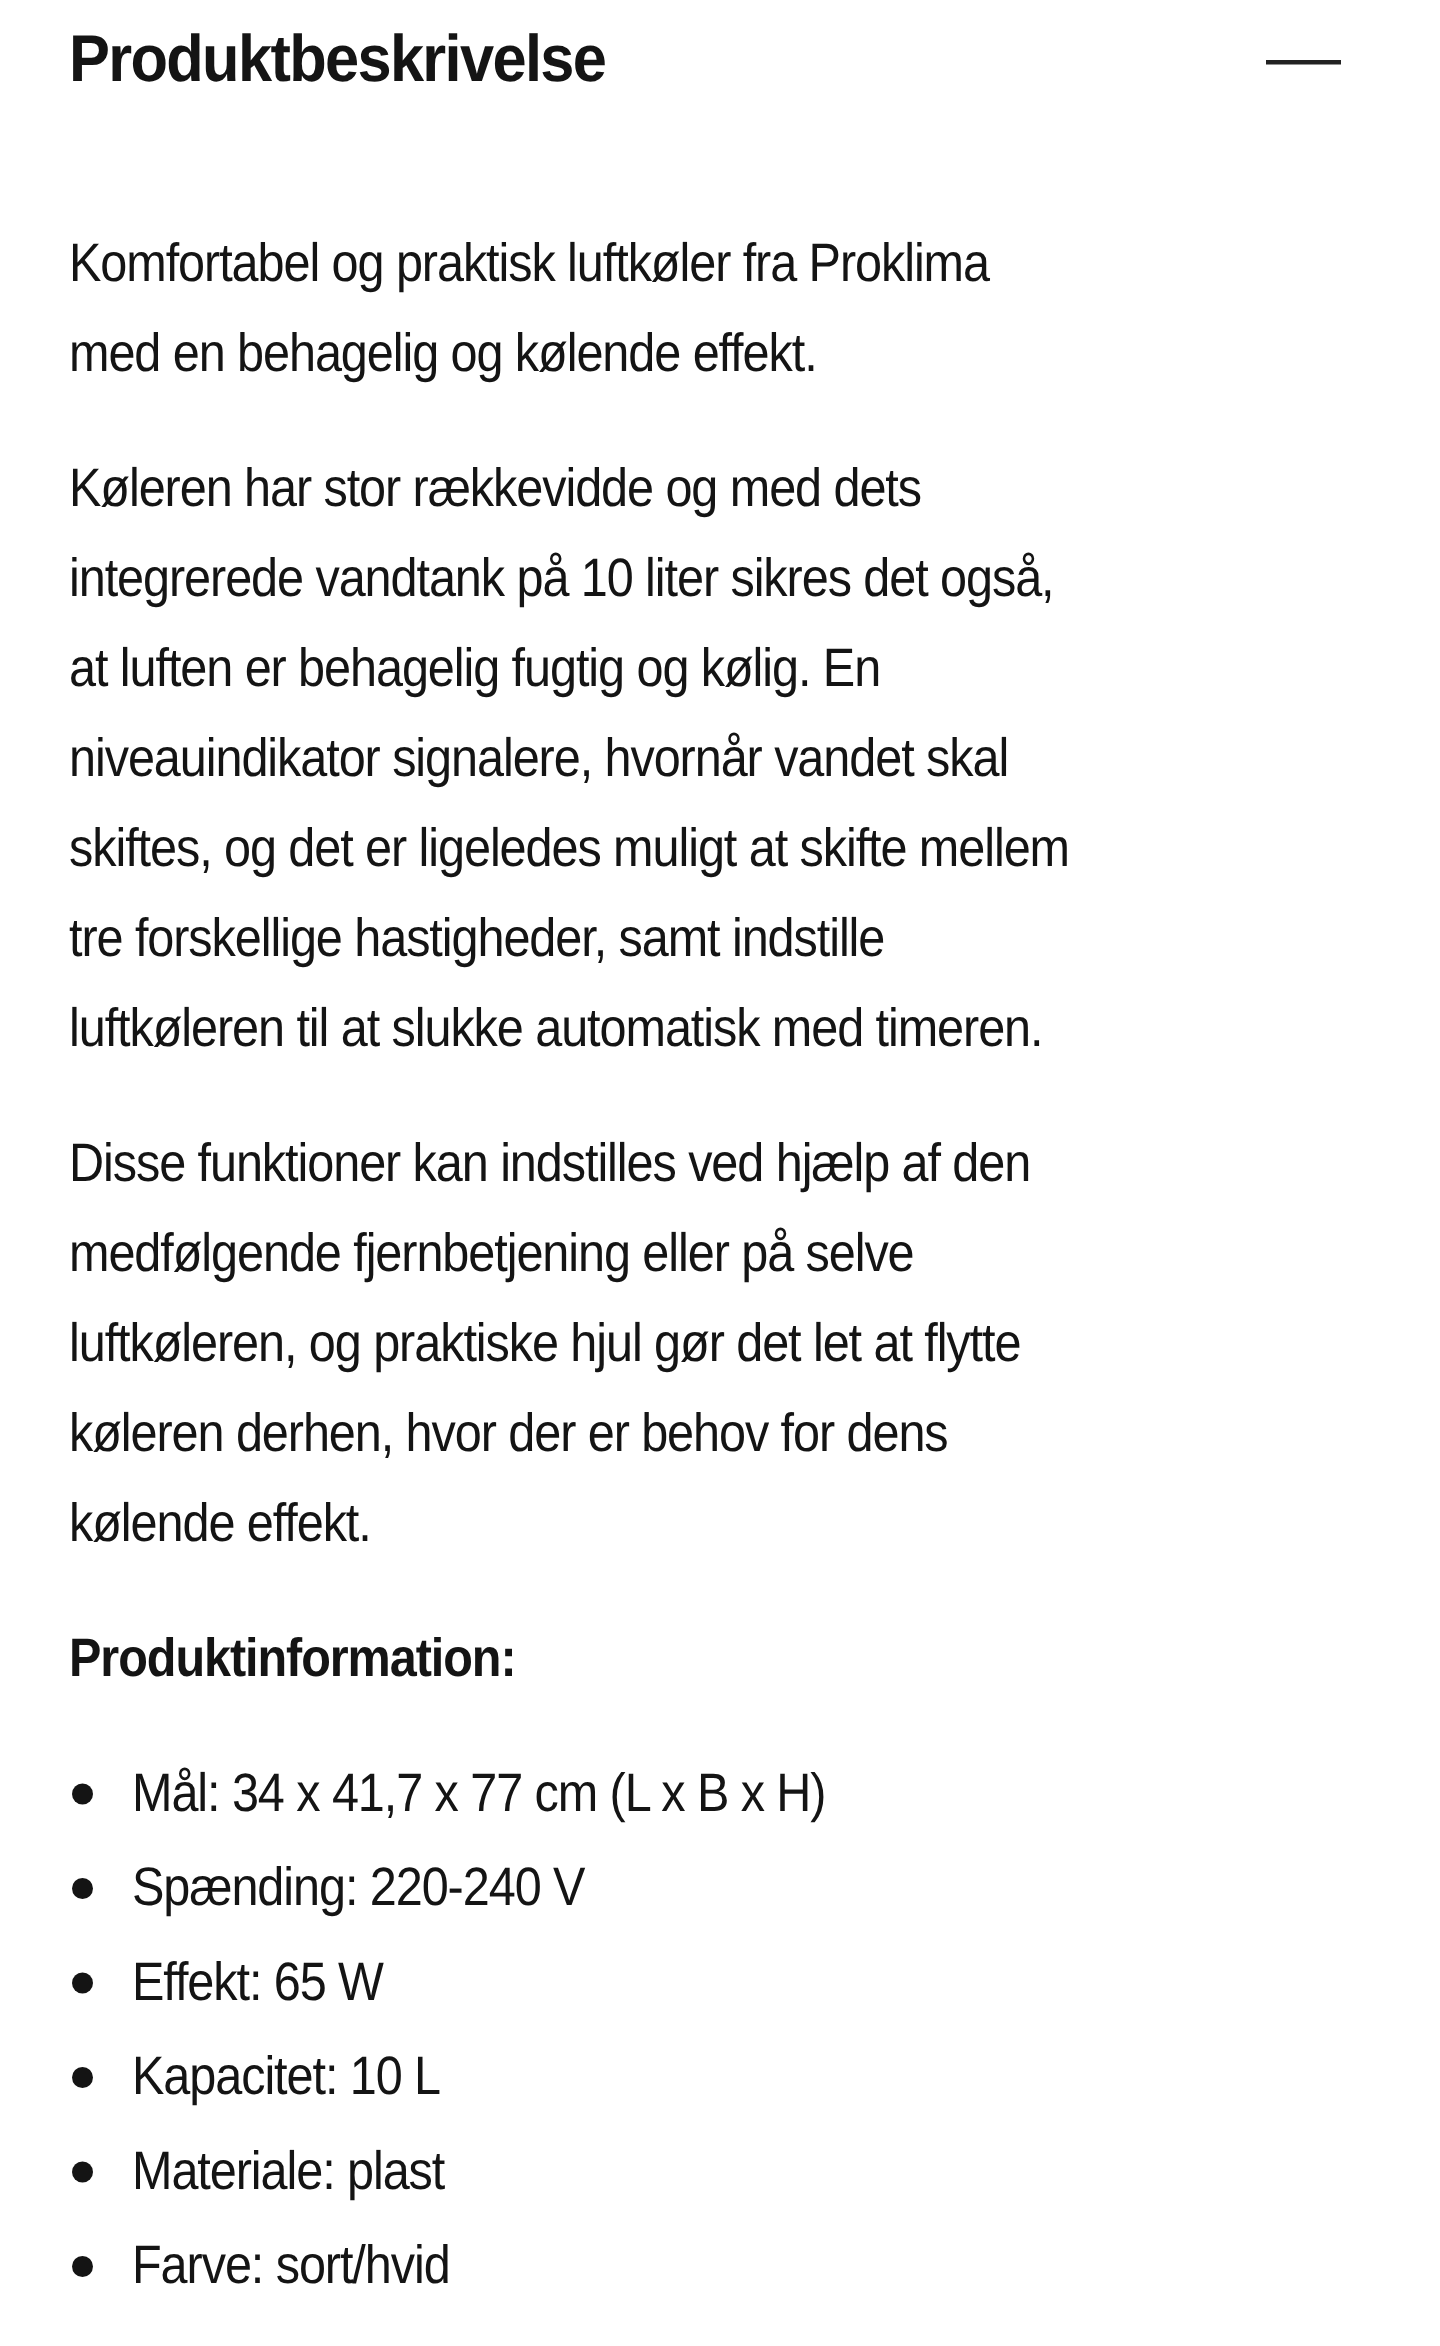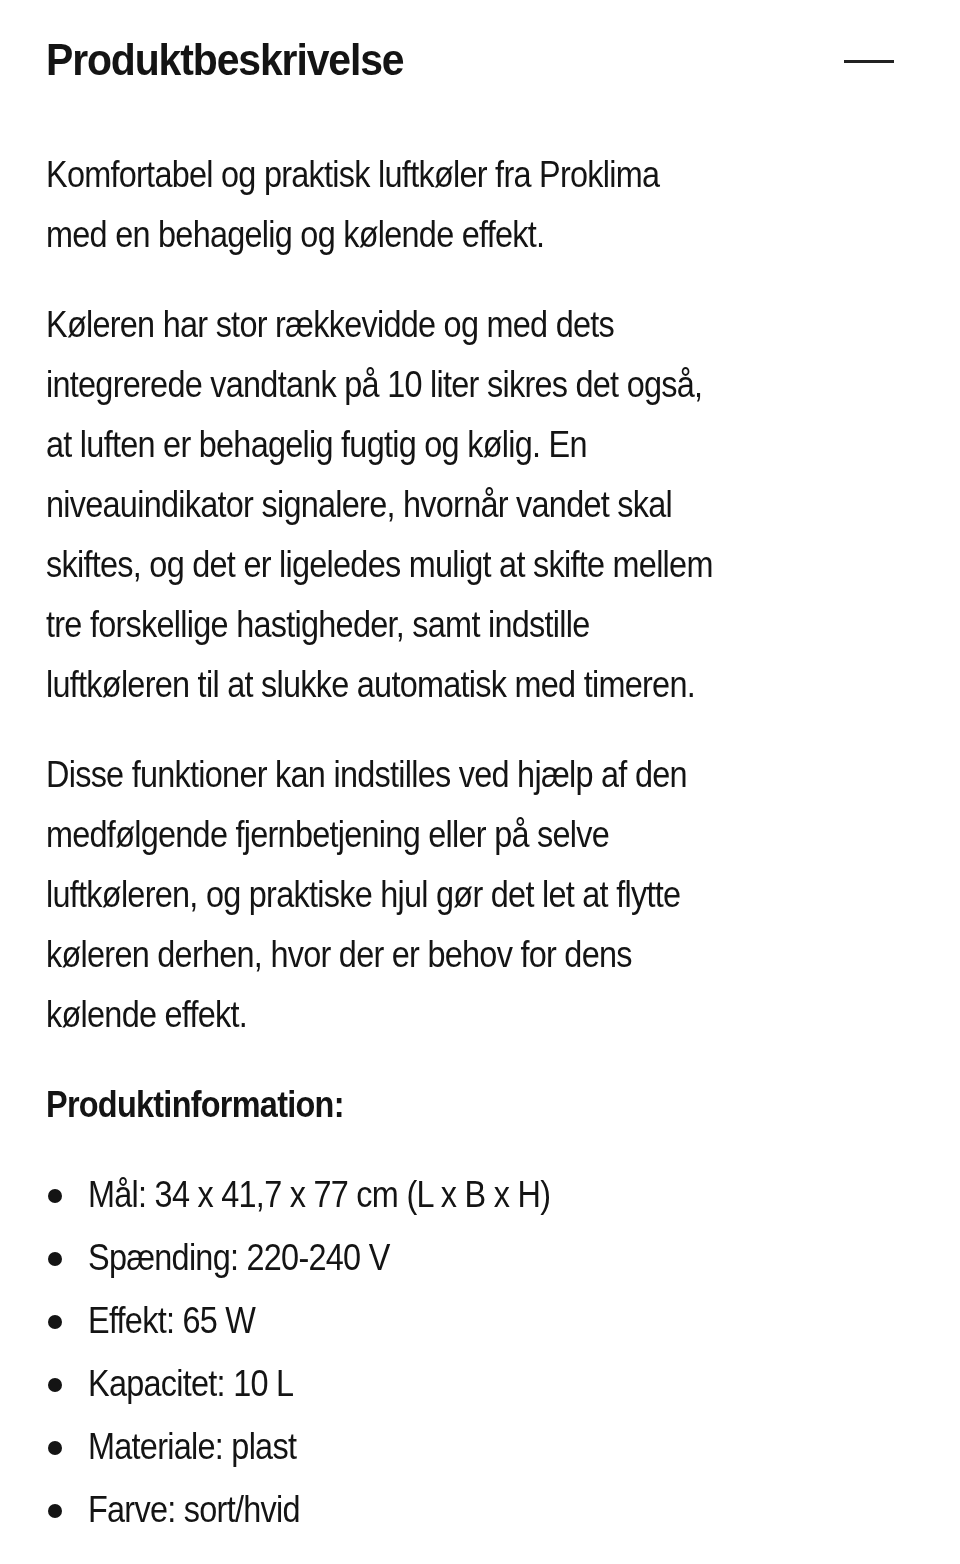--- a/index.html
+++ b/index.html
@@ -1,18 +1,18 @@
 <!DOCTYPE html>
 <html><head>
 <meta charset="utf-8">
 <style>
   html, body { margin:0; padding:0; background:#ffffff; }
   body { width:960px; height:1564px; overflow:hidden; position:relative; color:#141414;
          font-family:"Liberation Sans", sans-serif; }
-  .header { position:absolute; left:46px; top:28px; width:868px; height:64px;text-align:right; }
+  .header { position:absolute; left:46px; top:8px; width:868px; height:64px;text-align:right; }
   .title { position:absolute; left:0; top:0; font-size:44px; font-weight:bold; line-height:64px;
            letter-spacing:-1.2px; transform:scaleX(0.93); transform-origin:left center; white-space:nowrap; }
   .collapse { position:absolute; right:20px; top:18px; width:50px; height:30px; cursor:pointer; }
   .collapse .bar { position:absolute; left:0; top:14px; width:50px; height:3px; background:#222; }
   .para { position:absolute; left:46px; width:880px; font-size:36px; line-height:60px;
           letter-spacing:-0.8px; transform:scaleX(0.9); transform-origin:left top; white-space:nowrap; }
   .line { display:block; height:60px; }
   .subhead { position:absolute; left:46px; top:1075px; font-size:36px; font-weight:bold; line-height:60px;
              letter-spacing:-0.8px; transform:scaleX(0.9); transform-origin:left center; white-space:nowrap; }
   .list { position:absolute; left:46px; top:1165px; margin:0; padding:0; list-style:none; }

